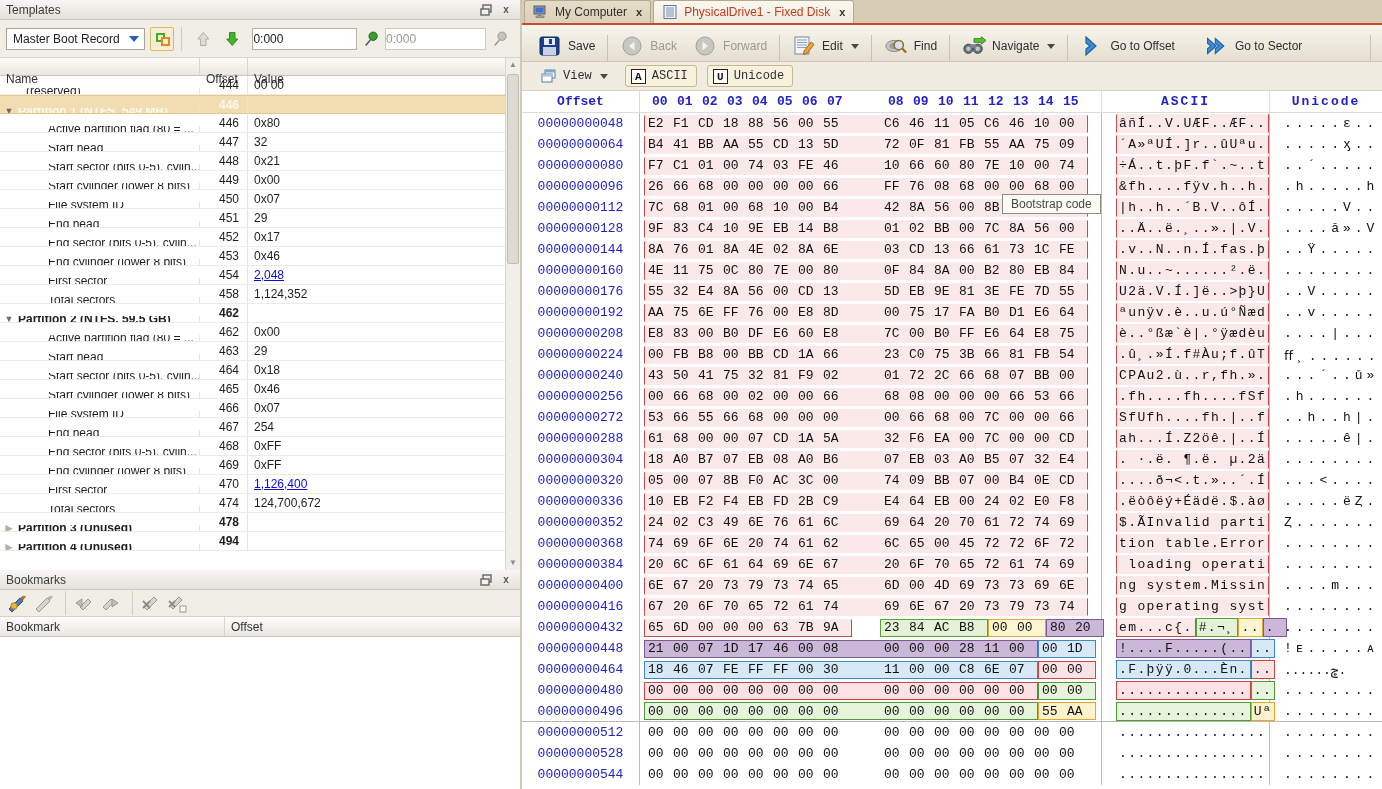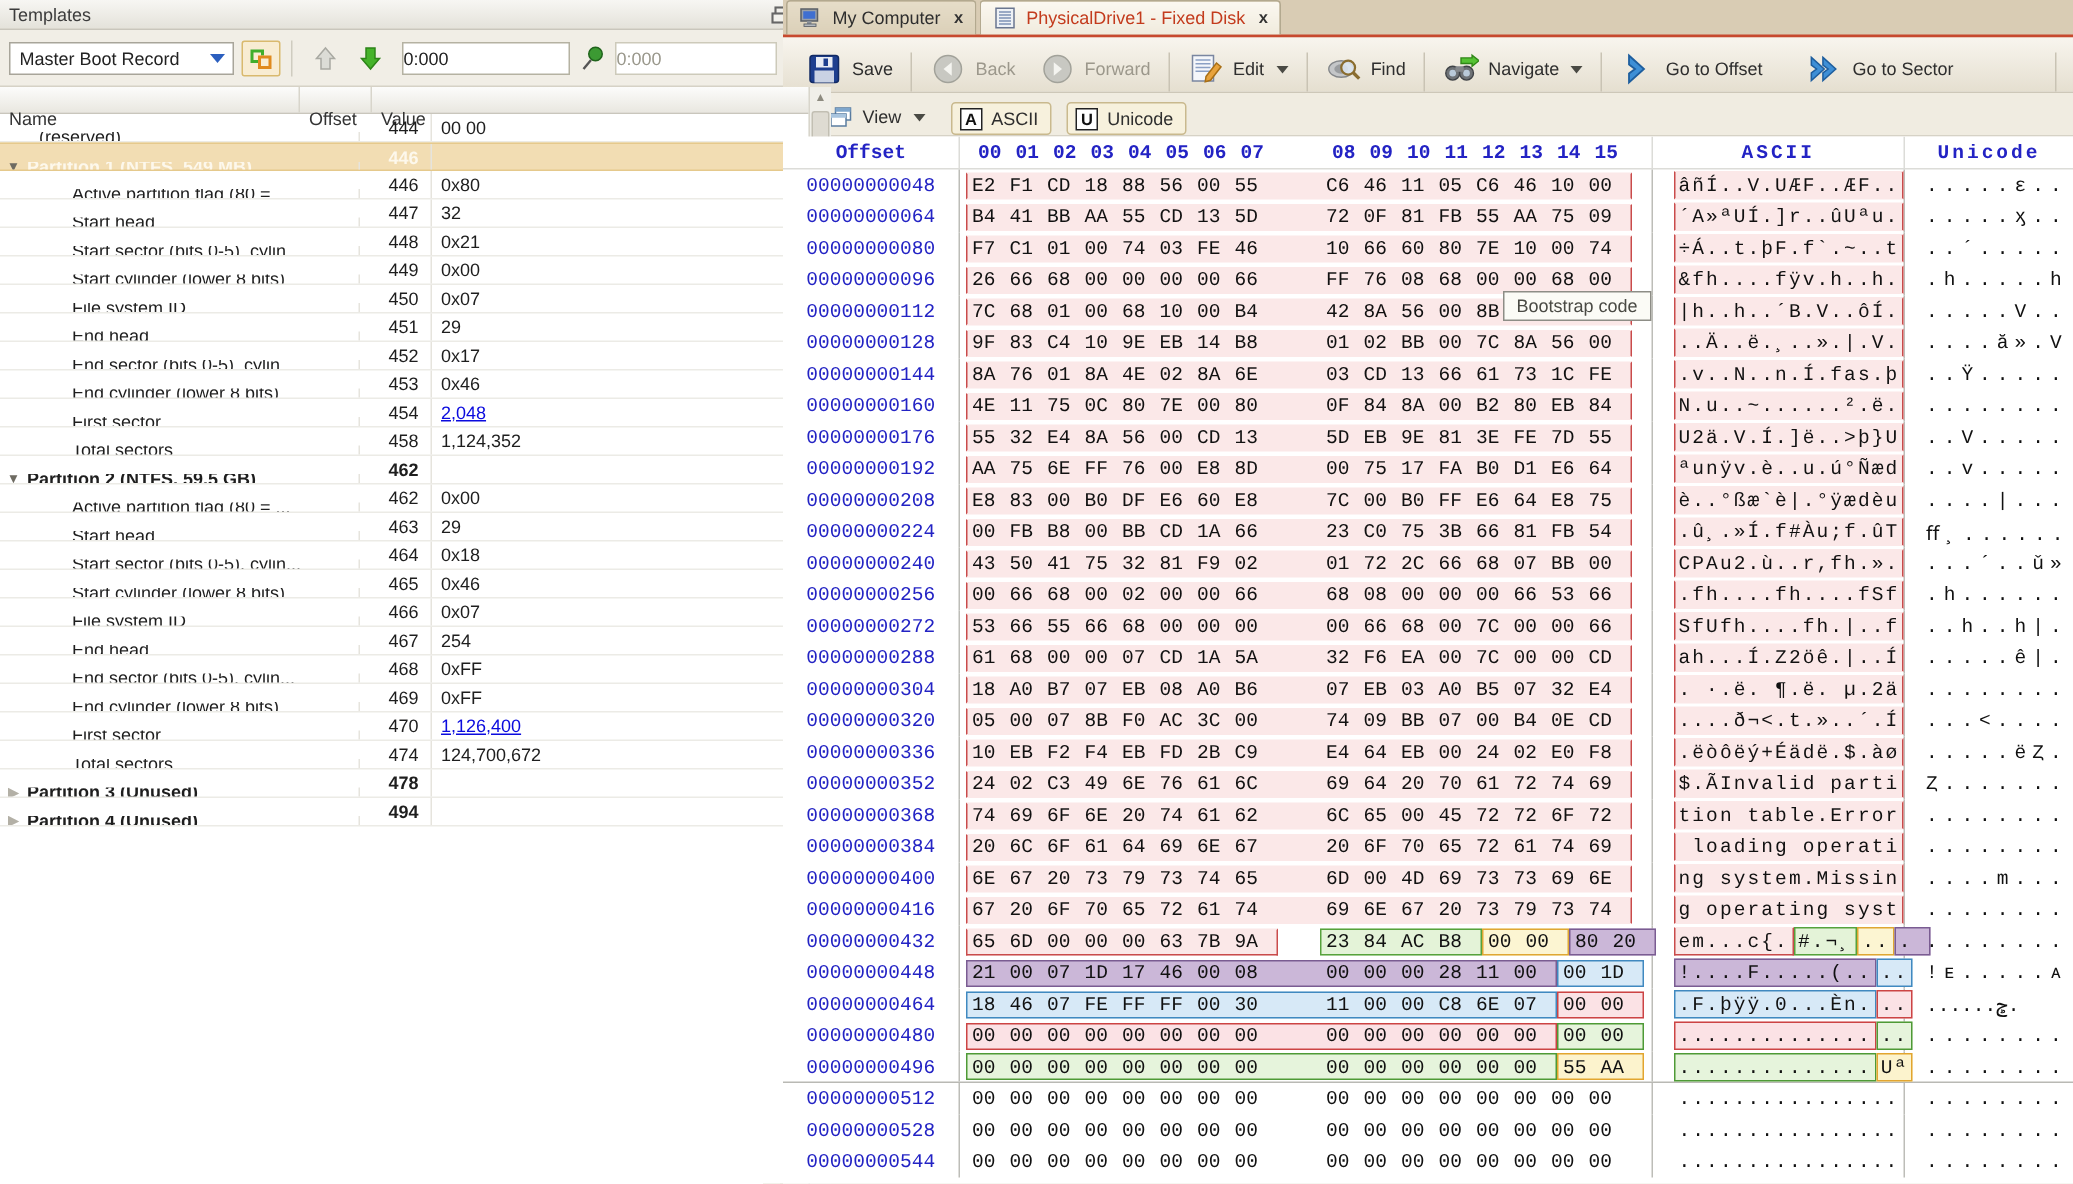--- a/index.html
+++ b/index.html
@@ -1,20 +1,20 @@
 <!DOCTYPE html>
 <html><head>
 <meta charset="utf-8">
 <style>
   * { margin:0; padding:0; box-sizing:border-box; }
   html,body { width:1382px; height:789px; overflow:hidden; font-family:"Liberation Sans",sans-serif; background:#ece9e0; }
   .app { display:flex; width:1382px; height:789px; }
 
   
-  .left { width:522px; display:flex; flex-direction:row; border-right:2px solid #cfc9bc; background:#eceade; }
+  .left { width:522px; display:flex; flex-direction:column; border-right:2px solid #cfc9bc; background:#eceade; }
   .panel-title { height:20px; background:linear-gradient(#f7f6f3,#e4e2da); border-bottom:1px solid #c9c6bc; display:flex; align-items:center; padding:0 6px; font-size:12px; color:#3c3c3c; }
   .panel-title .sp { flex:1; }
   .wbtn { width:16px; height:14px; display:flex; align-items:center; justify-content:center; color:#555; font-size:10px; margin-left:4px; cursor:default; }
 
   .tpl-toolbar { height:38px; background:#f1eee6; border-bottom:1px solid #d6d2c6; display:flex; align-items:center; padding:0 6px; }
   .combo { width:150px; height:22px; background:#fff; border:1px solid #a8a59a; display:flex; align-items:center; font-size:12px; padding-left:6px; color:#222; }
   .combo .sp { flex:1; }
   .combo .darr { width:0; height:0; border-left:5px solid transparent; border-right:5px solid transparent; border-top:6px solid #2b5fbf; margin-right:5px; }
   .sqbtn { width:26px; height:24px; margin-left:5px; background:#f8ecd2; border:1px solid #d9b96e; border-radius:2px; position:relative; }
   .sqbtn .s1 { position:absolute; left:5px; top:5px; width:9px; height:9px; border:2px solid #3fae2c; }
@@ -24,21 +24,21 @@
   .fld { height:22px; background:#fff; border:1px solid #b5b2a2; font-size:12px; text-align:right; padding-right:6px; color:#222; display:flex; align-items:center; justify-content:flex-start; }
   .fld.dis { color:#9a988c; border-color:#cdcaba; }
   .pin { width:20px; height:20px; margin:0 5px; }
 
   .tpl-table { position:relative; flex:1; background:#fff; font-size:12px; }
   .tpl-head { display:flex; height:18px; background:linear-gradient(#fcfcfb,#e9e7e0); border-bottom:1px solid #c9c6bc; color:#333; }
   .tpl-head > div { padding:14px 0 0 6px; border-right:1px solid #d8d5cb; }
   .th-name { width:200px; } .th-off { width:48px; } .th-val { flex:1; border-right:none !important; }
   .tpl-rows { position:absolute; top:18px; left:0; right:15px; bottom:0; overflow:hidden; }
   .trow { display:flex; height:19px; line-height:18px; border-bottom:1px solid #ecebe6; color:#1e1e1e; }
-  .trow .c-name { width:240px; border-right:1px solid #e6e4dd; white-space:nowrap; overflow:hidden; display:flex; align-items:center;margin-top:12px; }
+  .trow .c-name { width:200px; border-right:1px solid #e6e4dd; white-space:nowrap; overflow:hidden; display:flex; align-items:center;margin-top:12px; }
   .trow .c-off { width:48px; border-right:1px solid #e6e4dd; text-align:right; padding-right:8px; }
   .trow .c-val { flex:1; padding-left:6px; white-space:nowrap; overflow:hidden; }
   .trow.group { font-weight:bold; }
   .trow.sel { background:#f2ddb3; border-top:1px solid #e5c98c; border-bottom:1px solid #e5c98c; color:#fdf8ec; }
   .exp { width:18px; text-align:center; font-size:9px; color:#6e6b62; flex:none; }
   .exp.closed { color:#b3b0a6; }
   .nm-pad1 { padding-left:26px; } .nm-pad2 { padding-left:48px; }
   .lnk { color:#0b0bde; text-decoration:underline; }
   .tpl-scroll { position:absolute; top:0; right:0; width:15px; bottom:0; background:#f0efe9; border-left:1px solid #d8d5cb; }
   .tpl-scroll .sa { position:absolute; left:1px; width:12px; height:14px; color:#8d8b80; font-size:8px; text-align:center; line-height:14px; }
@@ -60,21 +60,21 @@
   .tab .ticon { margin-right:6px; }
   .tab .x { margin-left:9px; font-weight:bold; font-size:11px; color:#333; }
 
   .toolbar { height:37px; background:linear-gradient(#f8f5ee,#e5dfd0); border-bottom:1px solid #cdc7b8; display:flex; align-items:flex-end; padding-left:8px; font-size:12px; color:#2e2e2e; }
   .tbtn { display:flex; align-items:center; padding:0 8px; height:30px; }
   .tbtn .lbl { margin-left:6px; }
   .tbtn.dis { color:#9c988c; }
   .tdarr { width:0; height:0; border-left:4px solid transparent; border-right:4px solid transparent; border-top:5px solid #4a4a44; margin-left:8px; }
   .tsep { width:1px; height:26px; background:#c9c3b4; margin:0 4px; }
 
-  .viewbar { height:29px; background:#f0ece1; border-bottom:1px solid #d6d2c6; display:flex; align-items:flex-end; padding-left:24px; font-size:12px; color:#2e2e2e; }
+  .viewbar { height:29px; background:#f0ece1; border-bottom:1px solid #d6d2c6; display:flex; align-items:center; padding-left:12px; font-size:12px; color:#2e2e2e;font-family:Liberation Mono, monospace; }
   .vbtn { display:flex; align-items:center; padding:0 7px; height:24px; }
   .tglbtn { display:flex; align-items:center; height:22px; padding:0 8px 0 5px; margin-left:10px; background:#f7f1dd; border:1px solid #c9b98e; border-radius:3px; }
   .letterbox { width:15px; height:15px; border:1px solid #222; background:#fff; font-weight:bold; font-size:11px; text-align:center; line-height:14px; margin-right:6px; color:#111; }
 
   
   .hexwrap { position:relative; flex:1; background:#fff; font-family:"Liberation Mono","DejaVu Sans Mono",monospace; font-size:13px; color:#111; overflow:hidden; }
   .hex-header { display:flex; height:22px; align-items:center; color:#2323c4; border-bottom:1px solid #dcdcd8; font-weight:bold; }
   .hx-off { width:118px; text-align:center; color:#2323c4; flex:none; border-right:1px solid #bdbdb8; height:100%; display:flex; align-items:center; justify-content:center; }
   .hx-bytes { width:462px; flex:none; display:flex; align-items:center; padding-left:4px; border-right:1px solid #bdbdb8; height:100%; }
   .hx-ascii { width:168px; flex:none; display:flex; align-items:center; padding-left:14px; border-right:1px solid #bdbdb8; height:100%; letter-spacing:1.4px; white-space:pre; }

